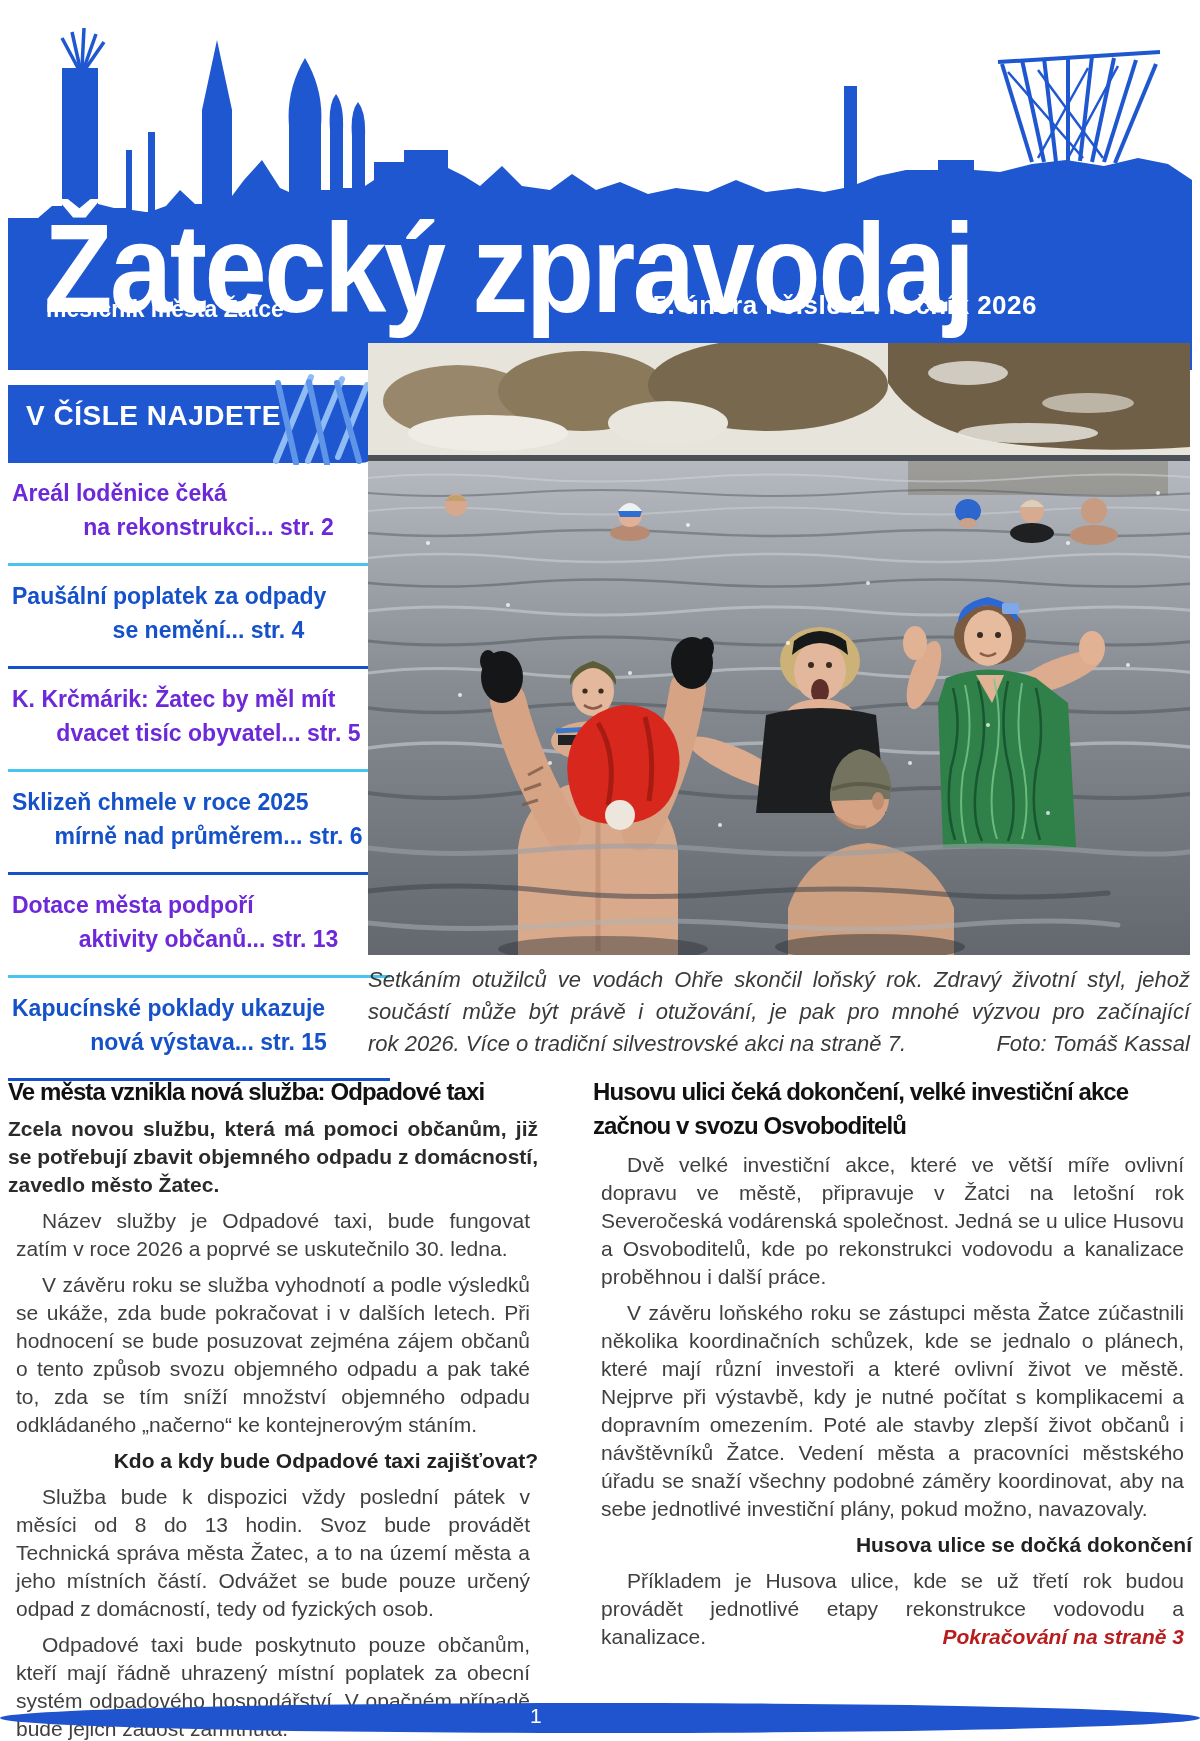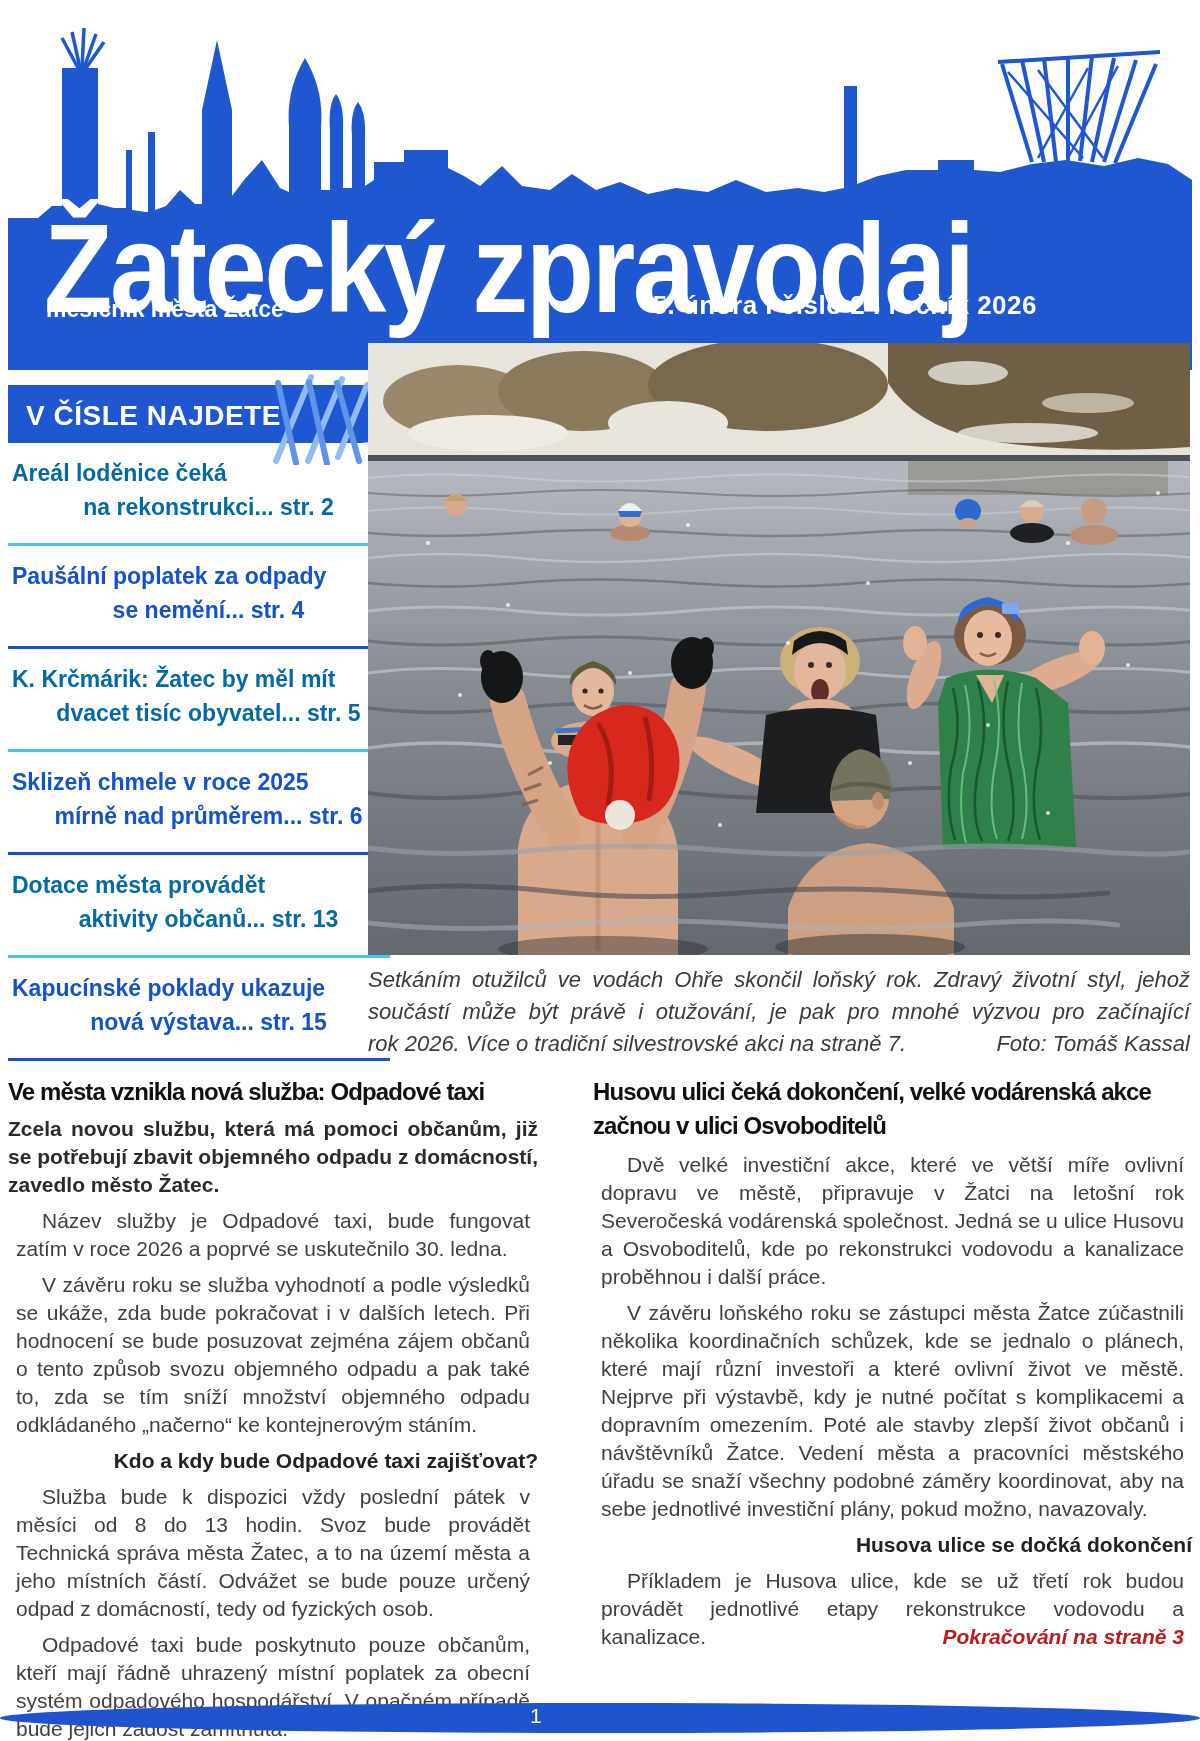--- a/index.html
+++ b/index.html
@@ -11,29 +11,29 @@
   .masthead svg{position:absolute;left:0;top:0;}
   .m-title{position:absolute;left:36px;top:212px;margin:0;color:#fff;
            font-size:112px;line-height:112px;font-weight:700;letter-spacing:-2.5px;
            transform:scaleY(1.12);transform-origin:0 100%;white-space:nowrap;}
   .m-sub{position:absolute;left:38px;top:288px;color:#fff;font-size:23px;font-weight:700;}
   .m-issue{position:absolute;left:582px;top:282px;width:447px;text-align:right;color:#fff;
            font-size:26px;font-weight:700;letter-spacing:0.5px;}
 
   
   .toc{position:absolute;left:8px;top:385px;width:382px;}
-  .toc-header{position:relative;height:58px;background:#1e57d0;border-radius:0 31px 31px 0;}
+  .toc-header{position:relative;height:78px;background:#1e57d0;border-radius:0 31px 31px 0;}
   .toc-header .tt{position:absolute;left:18px;top:0;line-height:62px;color:#fff;
                   font-size:28px;font-weight:700;letter-spacing:0.5px;}
   .toc-hop{position:absolute;right:14px;top:-16px;}
   .toc-list{list-style:none;margin:0;padding:0;}
   .toc-item{padding:13px 4px 19px 4px;border-bottom:3px solid;}
   .toc-item .t1,.toc-item .t2{font-size:23px;font-weight:700;line-height:34px;}
   .toc-item .t2{display:flex;justify-content:center;margin-left:19px;}
-  .toc-item.cyan{color:#0369a1;border-color:#47c4ef;}
+  .toc-item.cyan{color:#6d28d9;border-color:#47c4ef;}
   .toc-item.blue{color:#1551c9;border-color:#1551c9;}
 
   
   .photo{position:absolute;left:368px;top:343px;width:822px;height:612px;margin:0;}
 
   
   .caption{position:absolute;left:368px;top:964px;width:822px;color:#3a3a3a;
            font-style:italic;font-size:22px;line-height:32px;}
   .cap-line.just{text-align:justify;text-align-last:justify;}
   .cap-line.last{display:flex;justify-content:space-between;text-align:right;}
@@ -140,21 +140,21 @@
           </div>
         </li>
         <li class="toc-item blue">
           <div class="t1">Sklizeň chmele v roce 2025</div>
           <div class="t2">
             <span>mírně nad průměrem</span>
             <span class="pg">... str. 6</span>
           </div>
         </li>
         <li class="toc-item cyan">
-          <div class="t1">Dotace města provádět</div>
+          <div class="t1">Dotace města podpoří</div>
           <div class="t2">
             <span>aktivity občanů</span>
             <span class="pg">... str. 13</span>
           </div>
         </li>
         <li class="toc-item blue">
           <div class="t1">Kapucínské poklady ukazuje</div>
           <div class="t2">
             <span>nová výstava</span>
             <span class="pg">... str. 15</span>
@@ -337,21 +337,21 @@
   <article class="article left" id="article-left">
       <h2 class="headline">Ve města vznikla nová služba: Odpadové taxi</h2>
       <p class="lead">Zcela novou službu, která má pomoci občanům, již se potřebují zbavit objemného odpadu z domácností, zavedlo město Žatec.</p>
       <p class="body-p">Název služby je Odpadové taxi, bude fungovat zatím v roce 2026 a poprvé se uskutečnilo 30. ledna.</p>
       <p class="body-p">V závěru roku se služba vyhodnotí a podle výsledků se ukáže, zda bude pokračovat i v dalších letech. Při hodnocení se bude posuzovat zejména zájem občanů o tento způsob svozu objemného odpadu a pak také to, zda se tím sníží množství objemného odpadu odkládaného „načerno“ ke kontejnerovým stáním.</p>
       <p class="subhead">Kdo a kdy bude Odpadové taxi zajišťovat?</p>
       <p class="body-p">Služba bude k dispozici vždy poslední pátek v měsíci od 8 do 13 hodin. Svoz bude provádět Technická správa města Žatec, a to na území města a jeho místních částí. Odvážet se bude pouze určený odpad z domácností, tedy od fyzických osob.</p>
       <p class="body-p"><span>Odpadové taxi bude poskytnuto pouze občanům, kteří mají řádně uhrazený místní poplatek za obecní systém odpadového hospodářství. V opačném případě bude jejich žádost zamítnuta.</span> <span class="continuation">Pokračování na straně 4</span></p>
     </article>
   <article class="article right" id="article-right">
-      <h2 class="headline">Husovu ulici čeká dokončení, velké vodárenská akce začnou v ulici Osvoboditelů</h2>
+      <h2 class="headline">Husovu ulici čeká dokončení, velké investiční akce začnou v svozu Osvoboditelů</h2>
       <p class="body-p">Dvě velké investiční akce, které ve větší míře ovlivní dopravu ve městě, připravuje v Žatci na letošní rok Severočeská vodárenská společnost. Jedná se u ulice Husovu a Osvoboditelů, kde po rekonstrukci vodovodu a kanalizace proběhnou i další práce.</p>
       <p class="body-p">V závěru loňského roku se zástupci města Žatce zúčastnili několika koordinačních schůzek, kde se jednalo o plánech, které mají různí investoři a které ovlivní život ve městě. Nejprve při výstavbě, kdy je nutné počítat s komplikacemi a dopravním omezením. Poté ale stavby zlepší život občanů i návštěvníků Žatce. Vedení města a pracovníci městského úřadu se snaží všechny podobné záměry koordinovat, aby na sebe jednotlivé investiční plány, pokud možno, navazovaly.</p>
       <p class="subhead">Husova ulice se dočká dokončení</p>
       <p class="body-p"><span>Příkladem je Husova ulice, kde se už třetí rok budou provádět jednotlivé etapy rekonstrukce vodovodu a kanalizace.</span> <span class="continuation">Pokračování na straně 3</span></p>
     </article>
 
   <footer class="footer">
     <svg width="1200" height="36" viewBox="0 0 1200 36">
       <ellipse cx="600" cy="18" rx="600" ry="15" fill="#2054cf"></ellipse>
     </svg>

